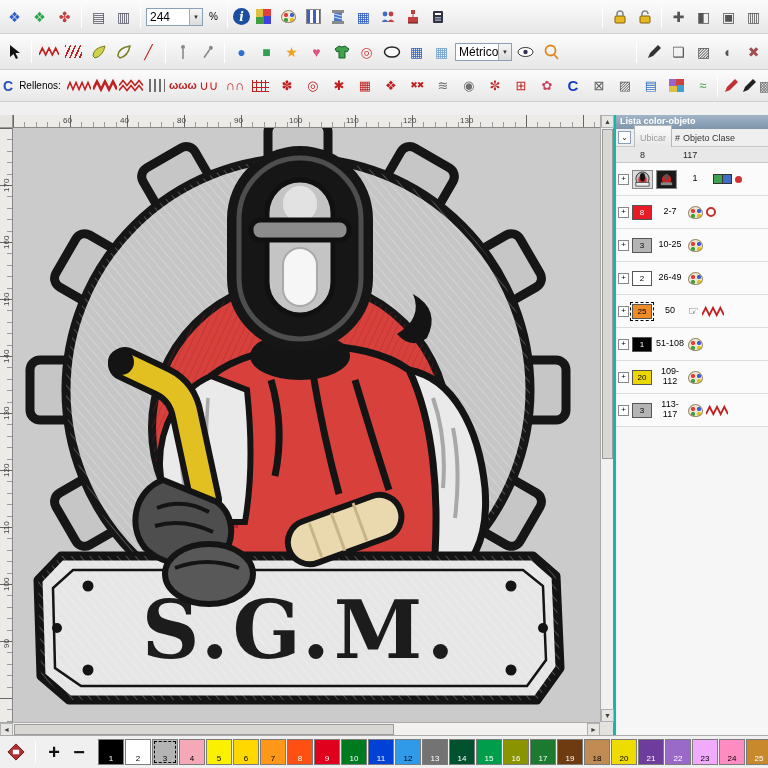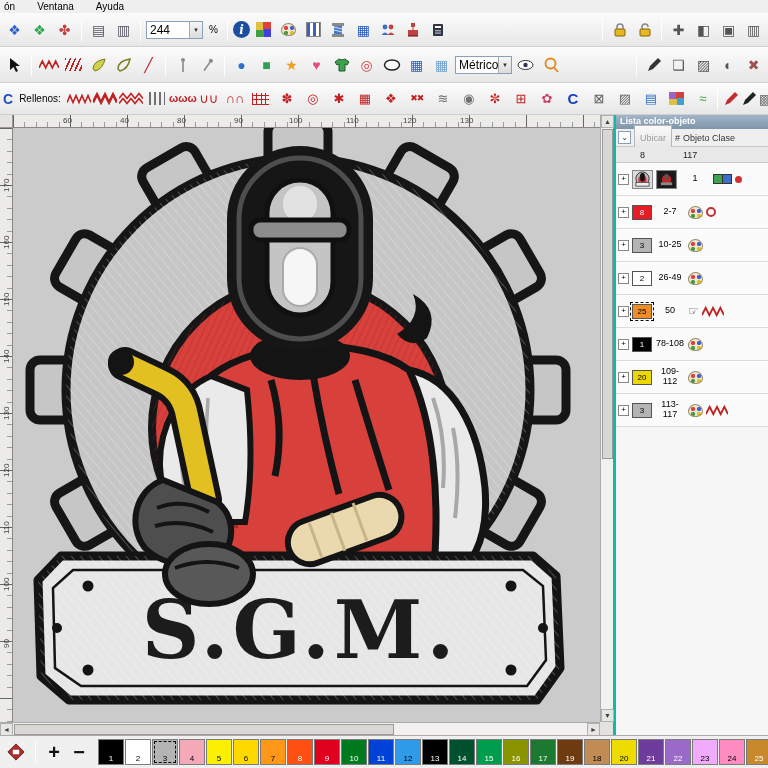--- a/index.html
+++ b/index.html
@@ -92,25 +92,20 @@
   .zbtn{font-size:20px;font-weight:bold;width:20px;text-align:center;color:#111;line-height:1}
   #pal{display:flex;overflow:hidden;flex:1;margin-left:4px}
   .pc{width:26px;height:26px;border:1px solid #7c7c7c;margin-right:1px;flex:none;display:flex;align-items:flex-end;justify-content:center;padding-bottom:1px;font-size:8px;line-height:1}
   .pc.sel{outline:1px dashed #000;outline-offset:-3px}
 </style>
 </head>
 <body>
 
 <div id="app">
 
-  <div id="menubar">
-    <span>ón</span>
-    <span>Ventana</span>
-    <span>Ayuda</span>
-  </div>
 
   <div id="tb1" class="tbar">
     <span class="ic" style="color:#2f5fc4">❖</span>
     <span class="ic" style="color:#2fa44f">❖</span>
     <span class="ic" style="color:#c43f3f">✤</span>
     <span class="sep"></span>
     <span class="ic" style="color:#556">▤</span>
     <span class="ic" style="color:#556">▥</span>
     <span class="sep"></span>
     <span class="combo">
@@ -510,21 +505,21 @@
         <span class="ricons">
             <span style="font-size:12px;color:#222">☞</span>
             <svg width="22" height="13" viewBox="0 0 24 12">
               <path d="M0 10 4 2 8 10 12 2 16 10 20 2 24 10" fill="none" stroke="#c02020" stroke-width="2"></path>
             </svg>
           </span>
       </div>
       <div class="prow">
         <span class="exp">+</span>
         <span class="sw" style="background:#000000;color:#fff">1</span>
-        <span class="rng">78-108</span>
+        <span class="rng">51-108</span>
         <span class="ricons">
             <span class="palic"></span>
           </span>
       </div>
       <div class="prow">
         <span class="exp">+</span>
         <span class="sw" style="background:#ecd800;color:#000">20</span>
         <span class="rng">109-112</span>
         <span class="ricons">
             <span class="palic"></span>
@@ -586,21 +581,21 @@
         </div>
       <div class="pc" style="background:#007a1e;color:#fff">
           <span>10</span>
         </div>
       <div class="pc" style="background:#0041d8;color:#fff">
           <span>11</span>
         </div>
       <div class="pc" style="background:#2e9ae8;color:#000">
           <span>12</span>
         </div>
-      <div class="pc" style="background:#000000;color:#fff">
+      <div class="pc" style="background:#737373;color:#fff">
           <span>13</span>
         </div>
       <div class="pc" style="background:#00512e;color:#fff">
           <span>14</span>
         </div>
       <div class="pc" style="background:#009e4c;color:#fff">
           <span>15</span>
         </div>
       <div class="pc" style="background:#8a9400;color:#fff">
           <span>16</span>

